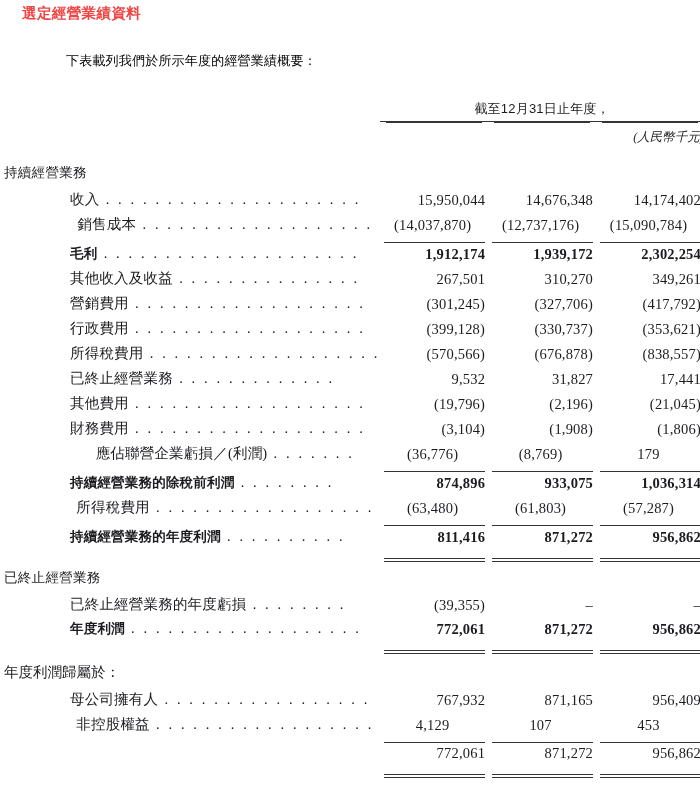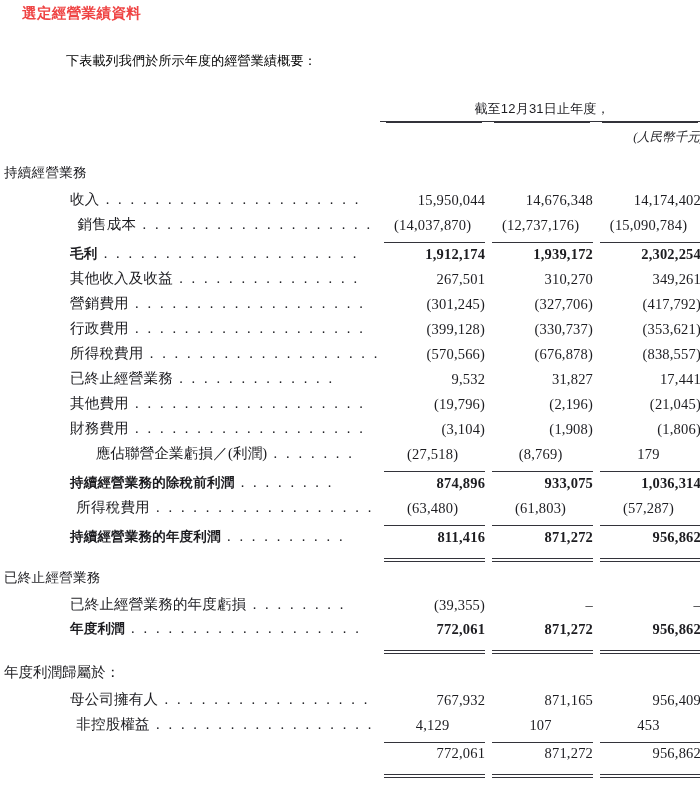--- a/index.html
+++ b/index.html
@@ -294,21 +294,21 @@
             <td class="num">(21,045)</td>
           </tr>
           <tr class="data">
             <td class="lbl"><span class="txt">財務費用</span><span class="dots"> . . . . . . . . . . . . . . . . . . .</span></td>
             <td class="num">(3,104)</td>
             <td class="num">(1,908)</td>
             <td class="num">(1,806)</td>
           </tr>
           <tr class="data has-single">
             <td class="lbl"><span class="txt">應佔聯營企業虧損／(利潤)</span><span class="dots"> . . . . . . .</span></td>
-            <td class="num ul-single">(27,518)</td>
+            <td class="num ul-single">(36,776)</td>
             <td class="num ul-single">(8,769)</td>
             <td class="num ul-single">179</td>
           </tr>
           <tr class="data bold">
             <td class="lbl"><span class="txt">持續經營業務的除稅前利潤</span><span class="dots"> . . . . . . . .</span></td>
             <td class="num">874,896</td>
             <td class="num">933,075</td>
             <td class="num">1,036,314</td>
           </tr>
           <tr class="data has-single">

